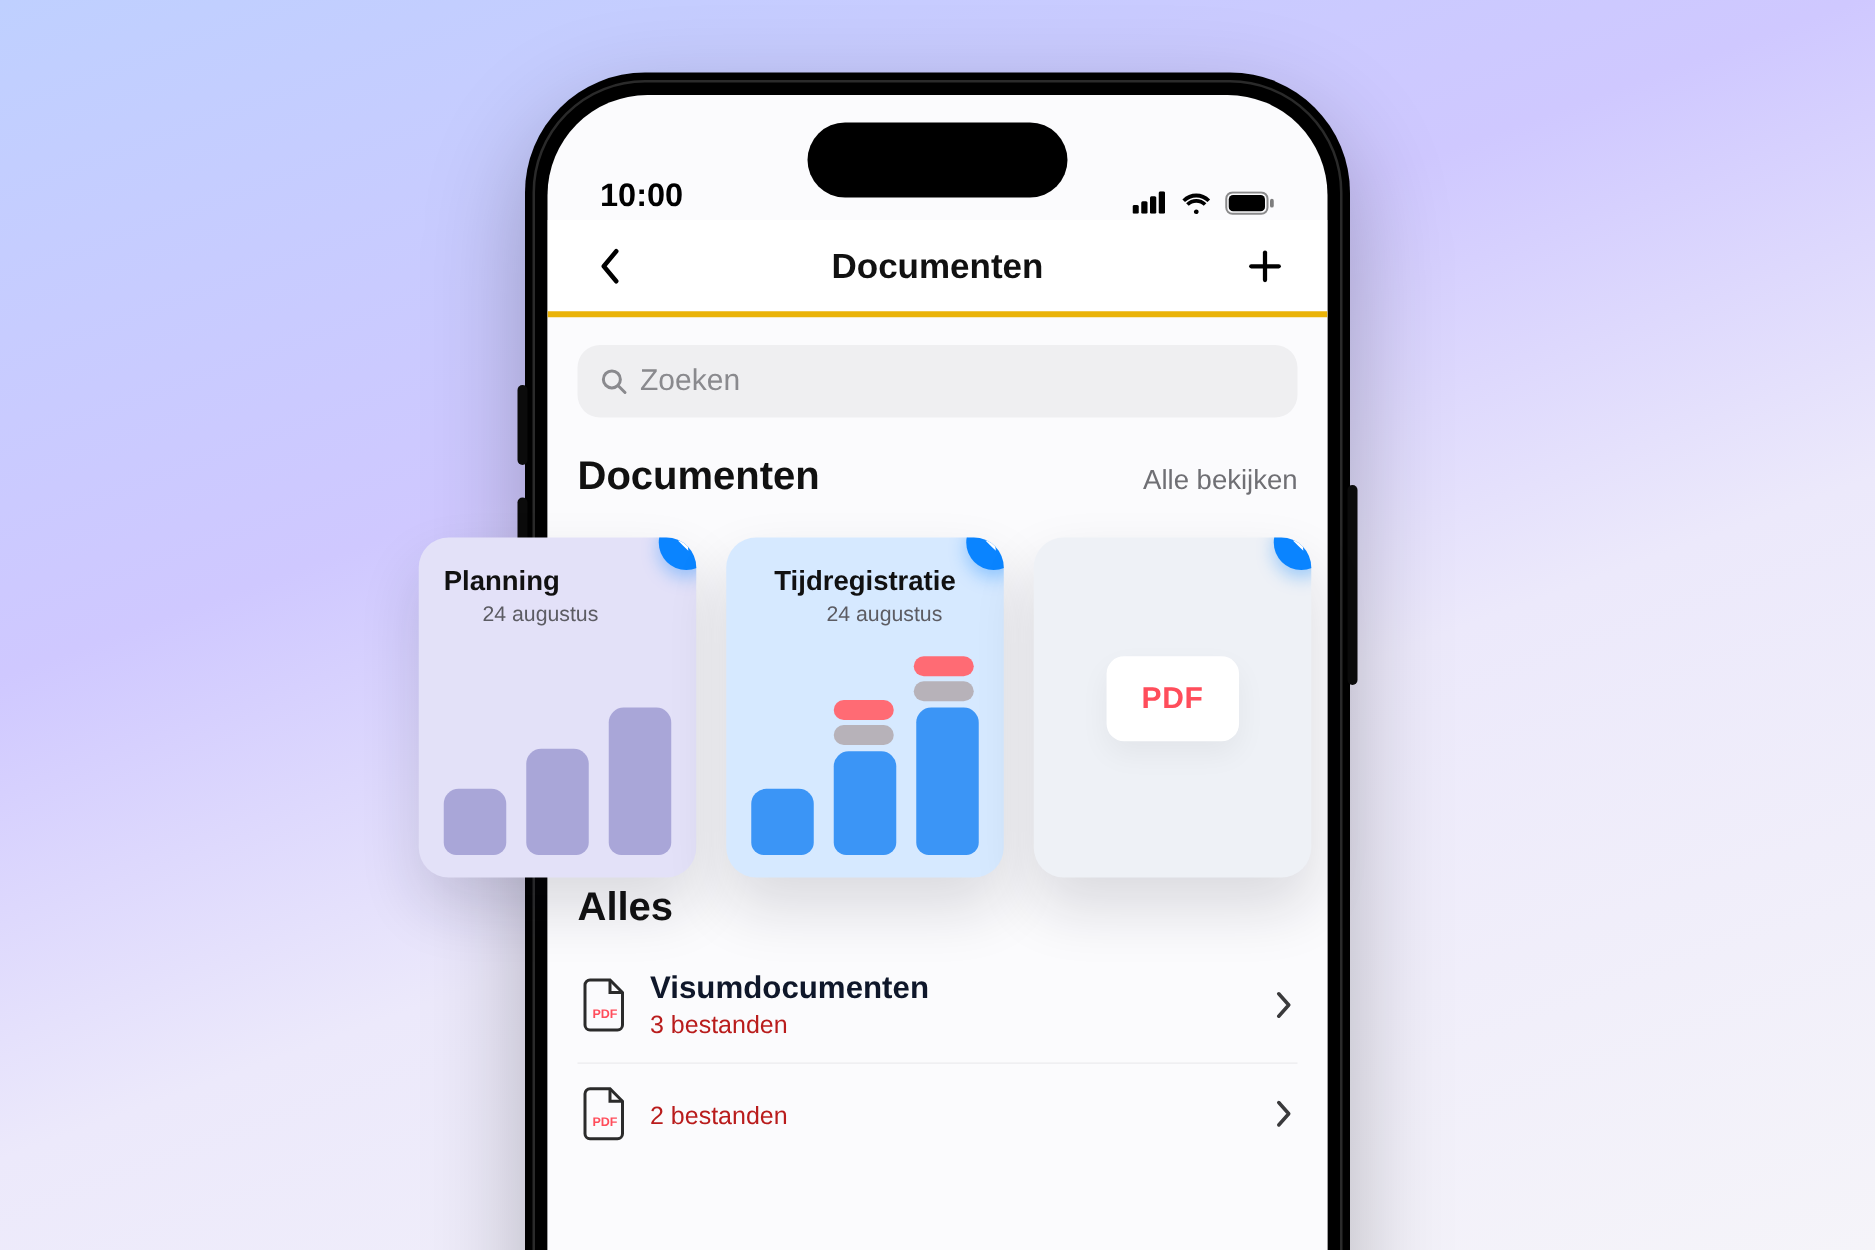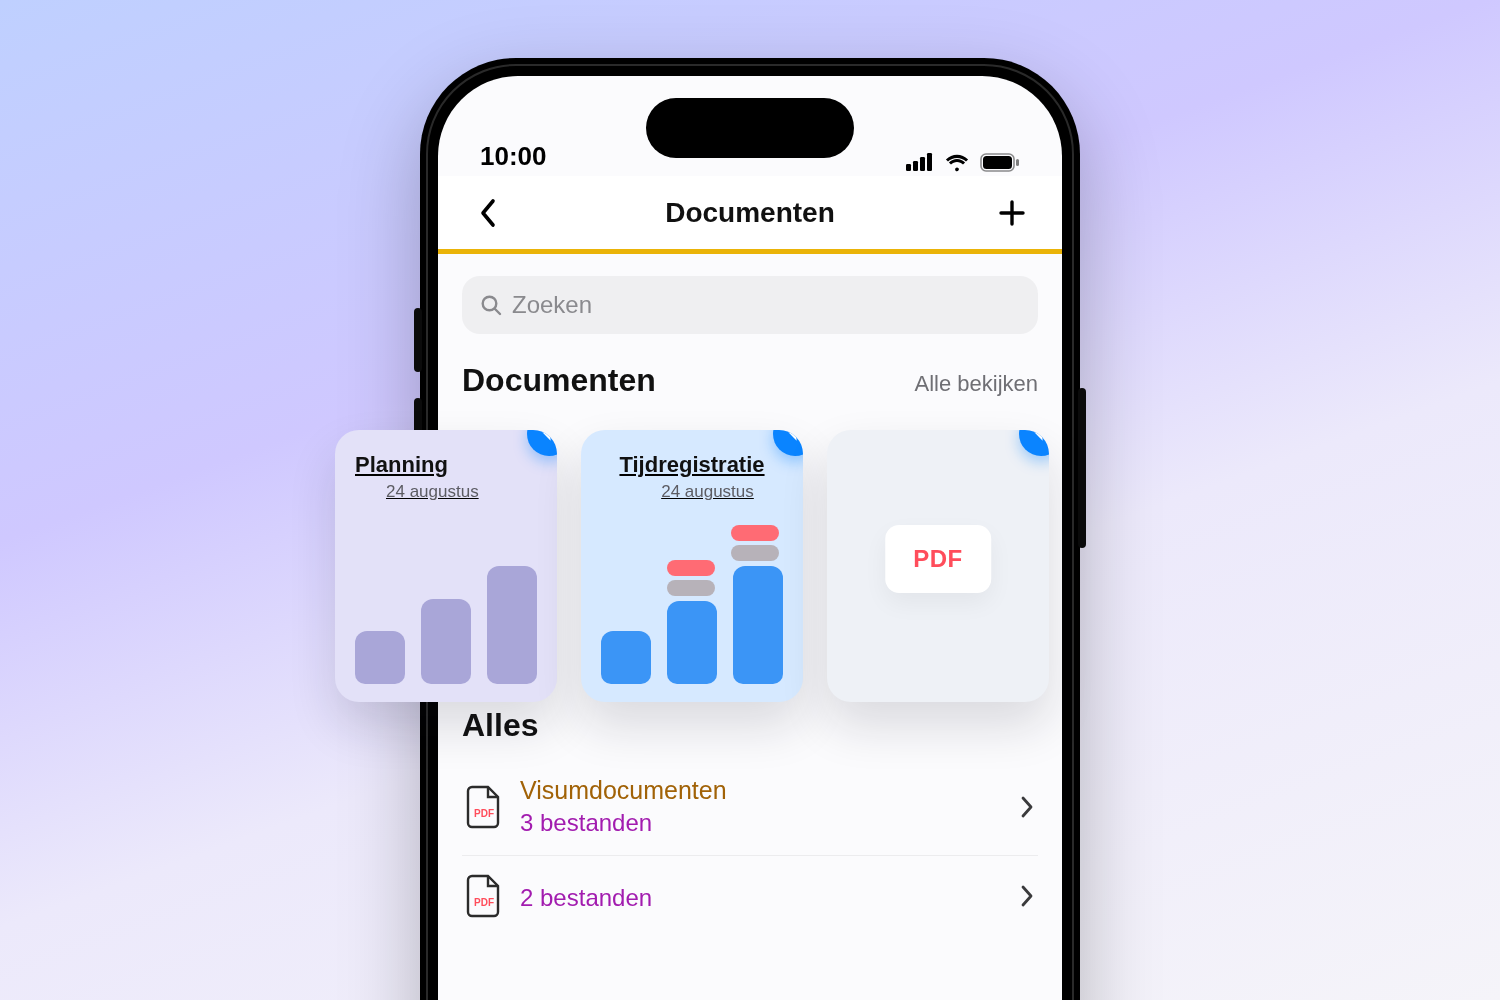--- a/index.html
+++ b/index.html
@@ -135,41 +135,40 @@
   .list { margin-top: 14px; }
   .row {
     display: flex;
     align-items: center;
     gap: 18px;
     padding: 18px 4px;
     border-bottom: 1px solid #ececee;
   }
   .row:last-child { border-bottom: none; }
   .row-main { flex: 1; }
-  .row-title { font-size: 25px; font-weight: 400; color: #a16207; }
-  .row-sub   { font-size: 24px; color: #a21caf; margin-top: 4px; }
+  .row-title { font-size: 25px; font-weight: 700; color: #0f172a; }
+  .row-sub   { font-size: 20px; color: #b91c1c; margin-top: 4px; }
 
   
   .cards {
     position: absolute;
     top: 430px;
     left: 335px;
     display: flex;
     gap: 24px;
     z-index: 20;
   }
   .card {
     position: relative;
     width: 222px;
     height: 272px;
     border-radius: 24px;
     box-shadow: 0 24px 48px rgba(20,20,40,.14);
     padding: 22px 20px 16px;
     overflow: hidden;
-    text-decoration: underline;
   }
   .card.purple { background: #e3e1f8; }
   .card.blue   { background: #d6e9ff; text-align: center; }
   .card.grey   { background: #eef1f6; }
 
   .card-title { font-size: 22px; font-weight: 800; color: #111; }
   .card-date  { font-size: 17px; color: #5c5c63; margin-top: 4px; margin-left: 31px; }
 
   .pin {
     position: absolute;

